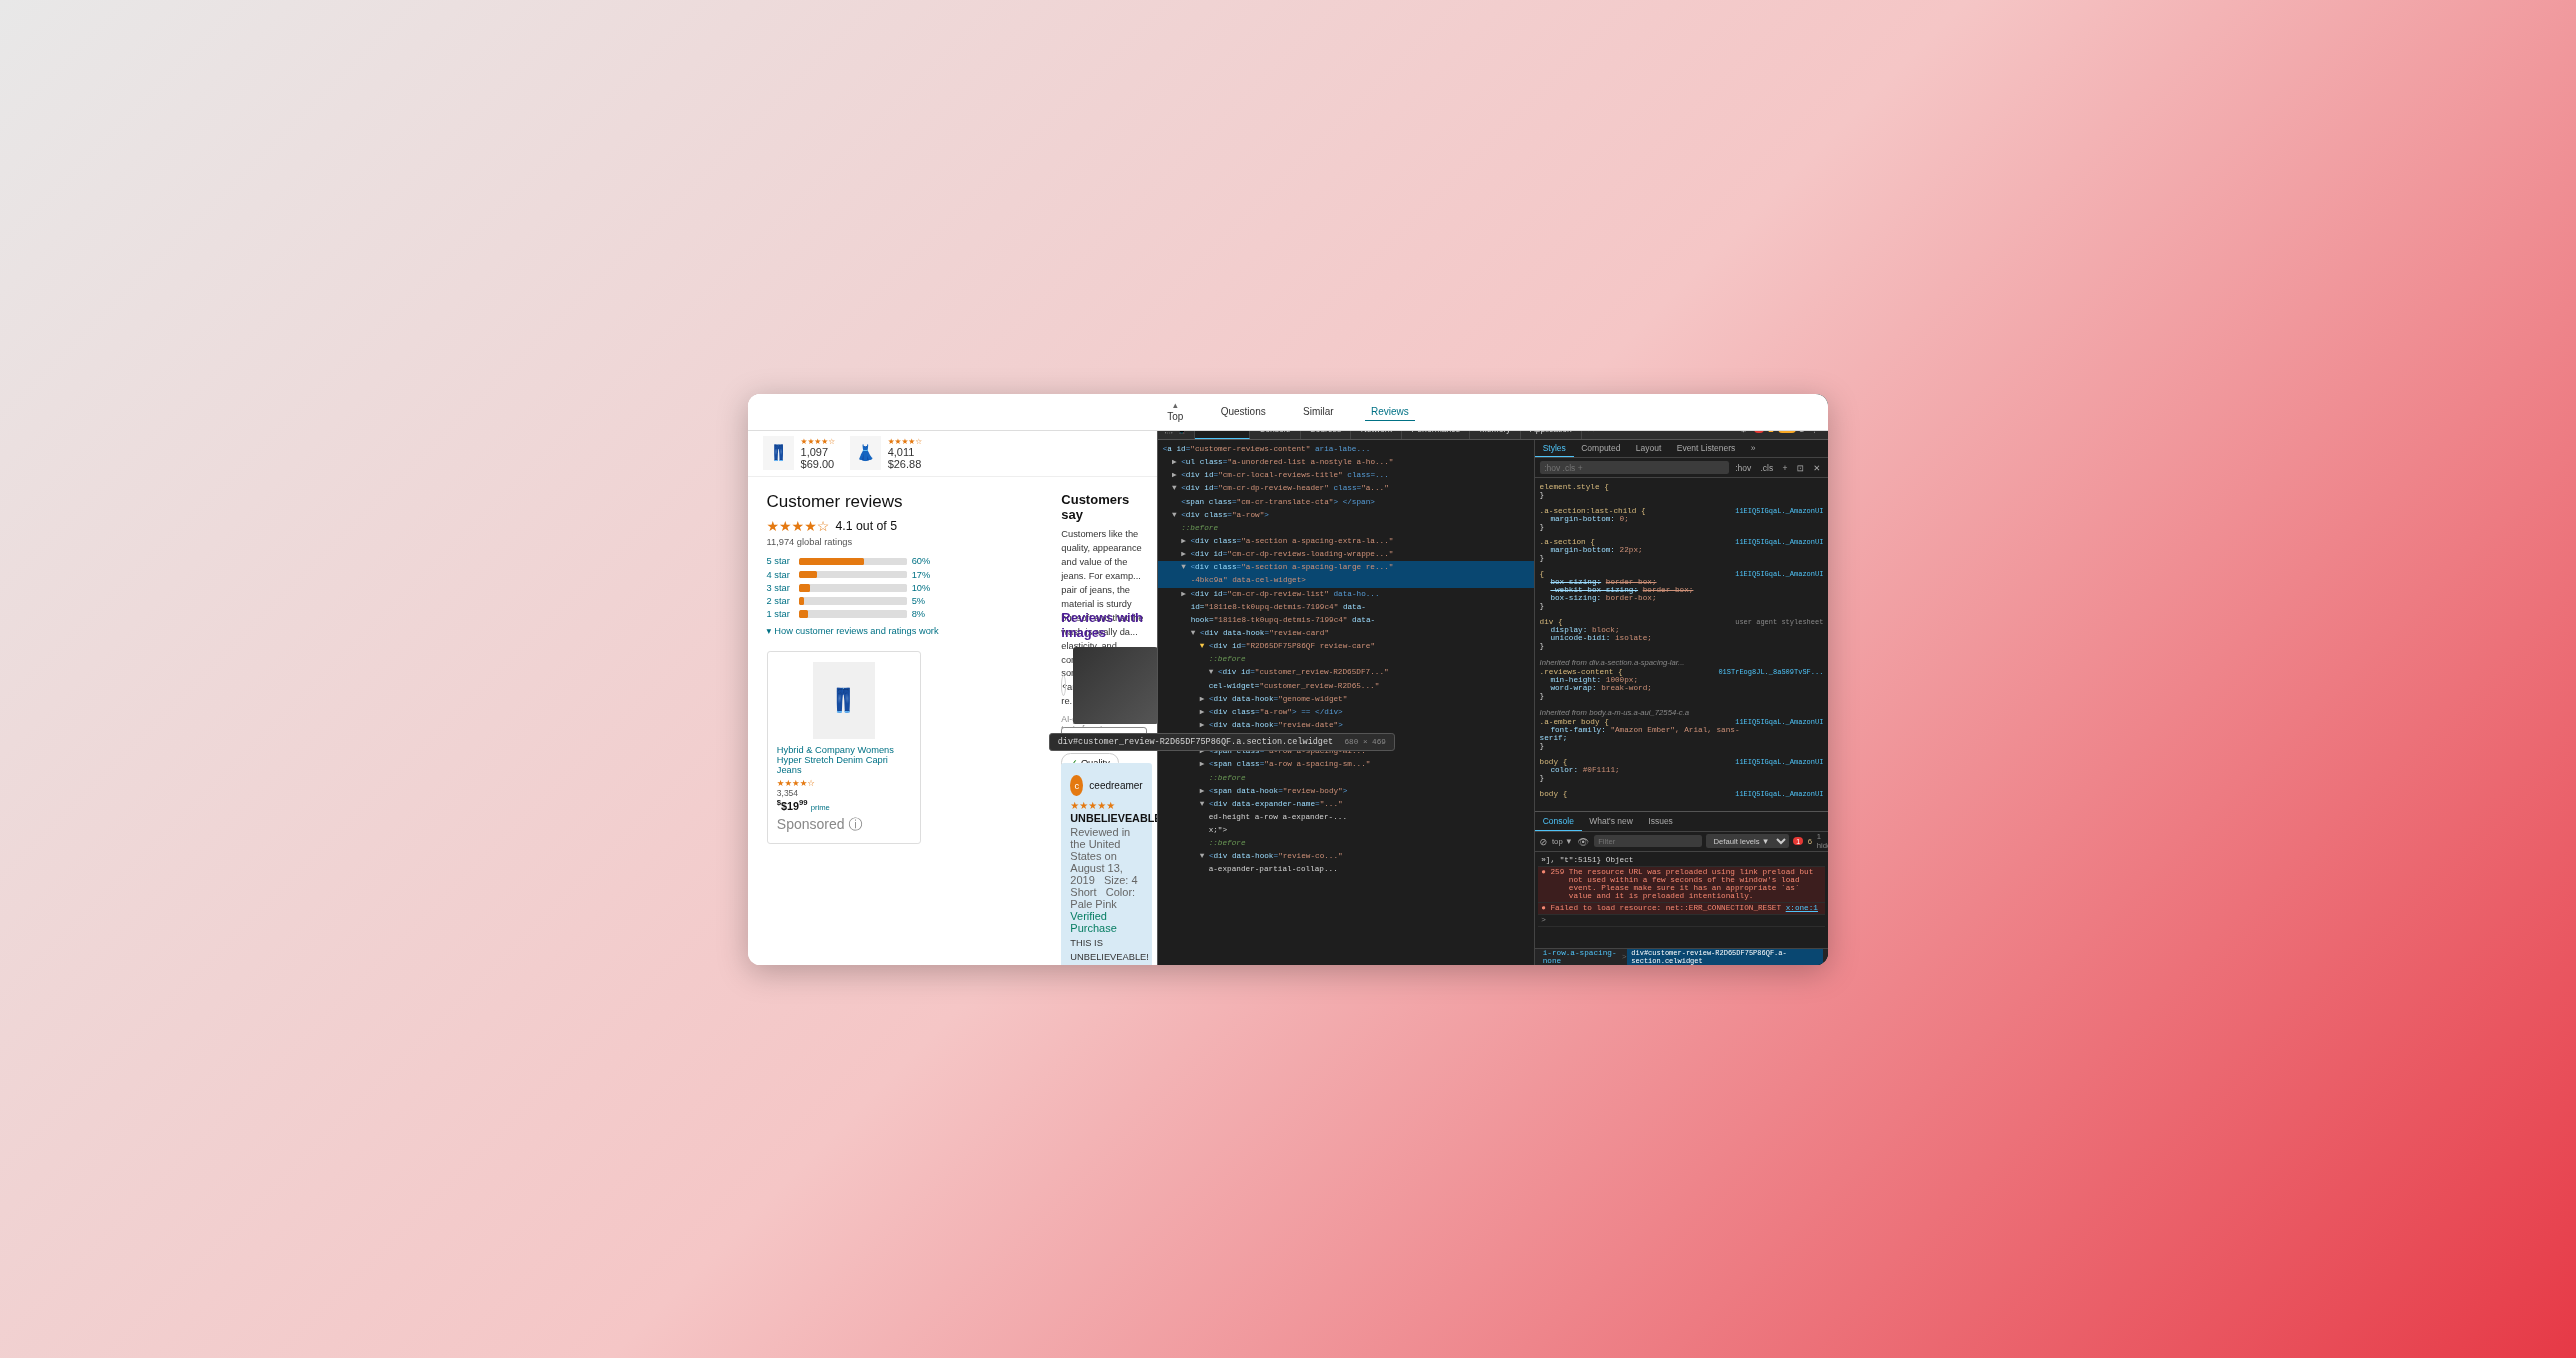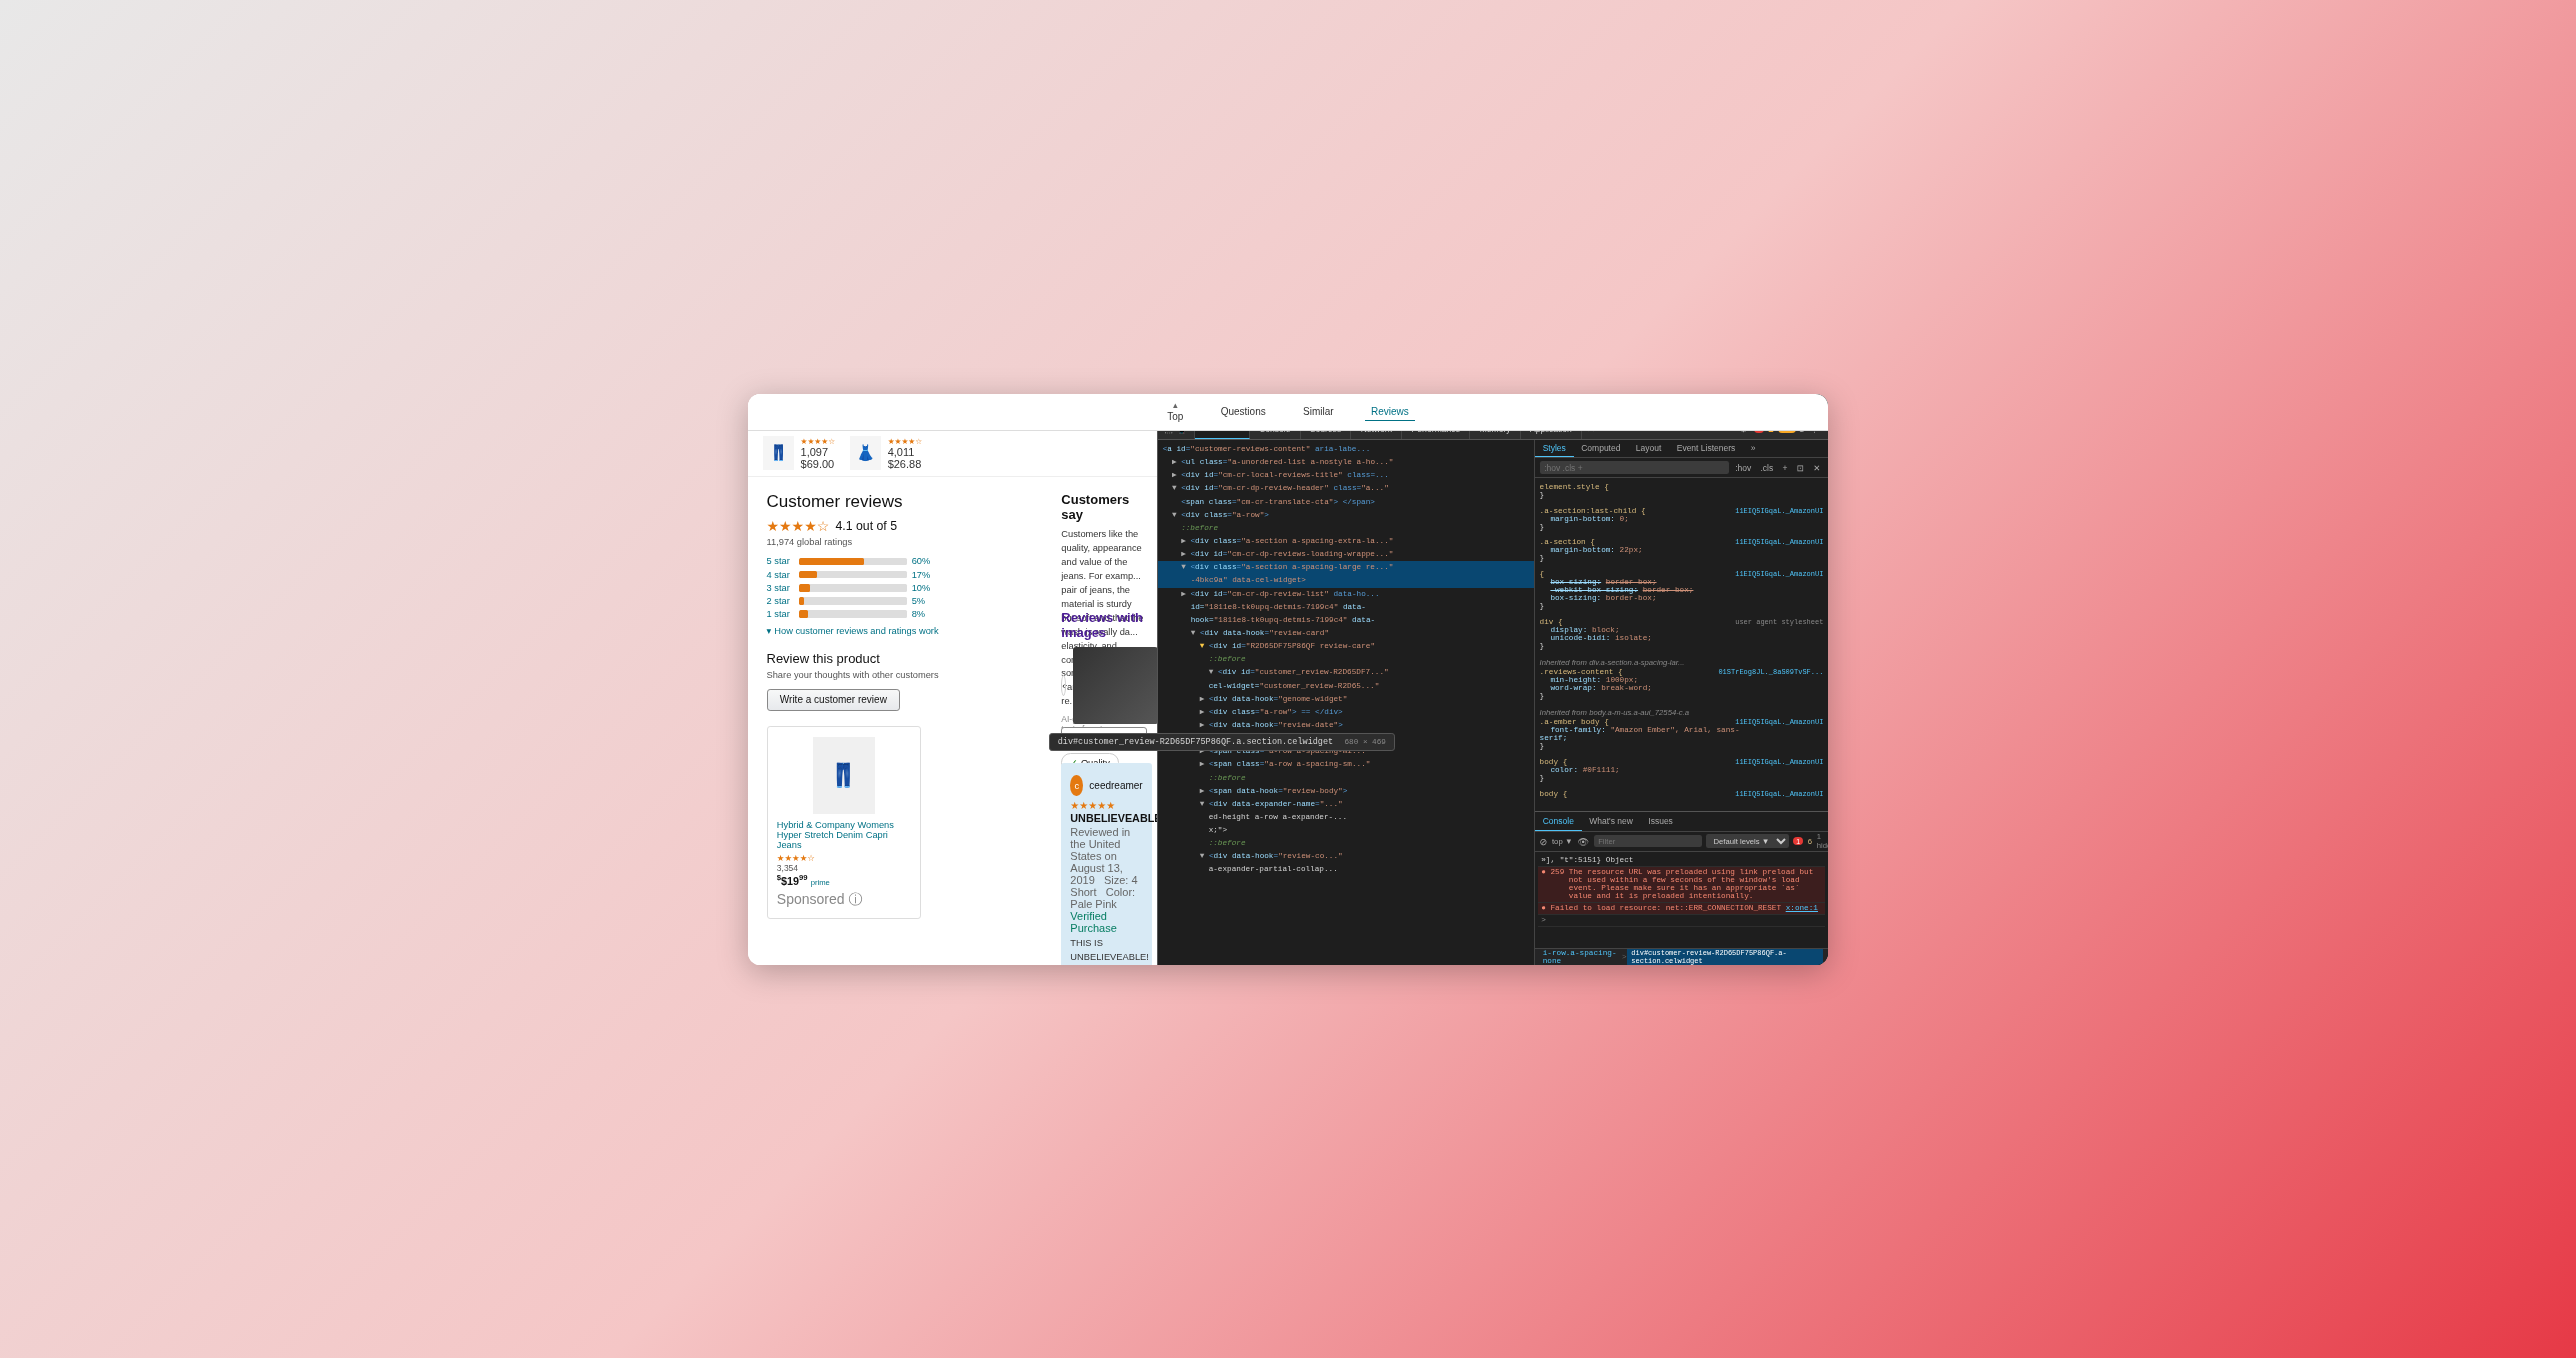--- a/index.html
+++ b/index.html
@@ -825,25 +825,20 @@
           </div>
           <span class="bar-pct">8%</span>
         </div>
       </div>
 
       <div class="reviews-link">
         <span>▾</span>
         <span>How customer reviews and ratings work</span>
       </div>
 
-      <div class="review-product-section">
-        <div class="review-product-title">Review this product</div>
-        <div class="review-product-sub">Share your thoughts with other customers</div>
-        <button class="write-review-btn">Write a customer review</button>
-      </div>
 
       <div class="sponsored-product">
         <div class="sponsored-img">👖</div>
         <div class="sponsored-name">Hybrid &amp; Company Womens Hyper Stretch Denim Capri Jeans</div>
         <div class="sponsored-stars">★★★★☆</div>
         <div style="font-size:8.5px;color:#555">3,354</div>
         <div class="sponsored-price">
           <sup style="font-size:7.7px">$</sup><span>$19</span><sup style="font-size:7.7px">99</sup>
           <span style="font-size:7.7px;color:#007185;font-weight:400">prime</span>
         </div>

